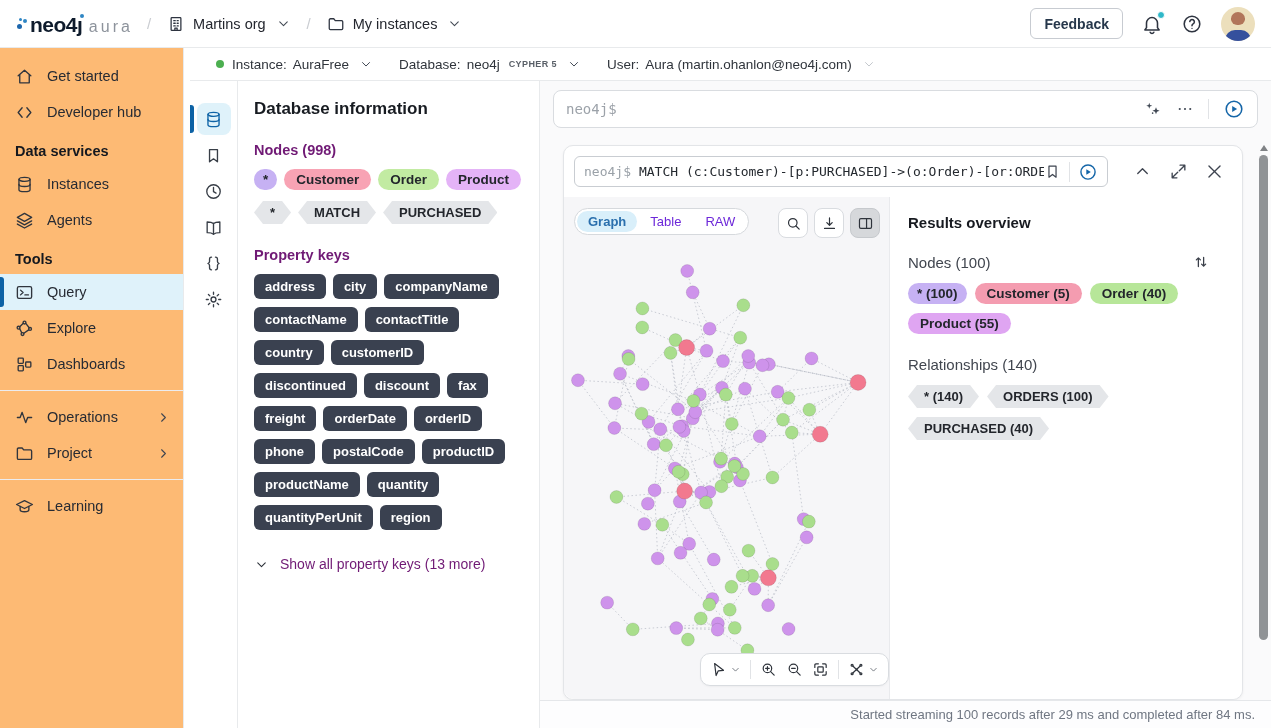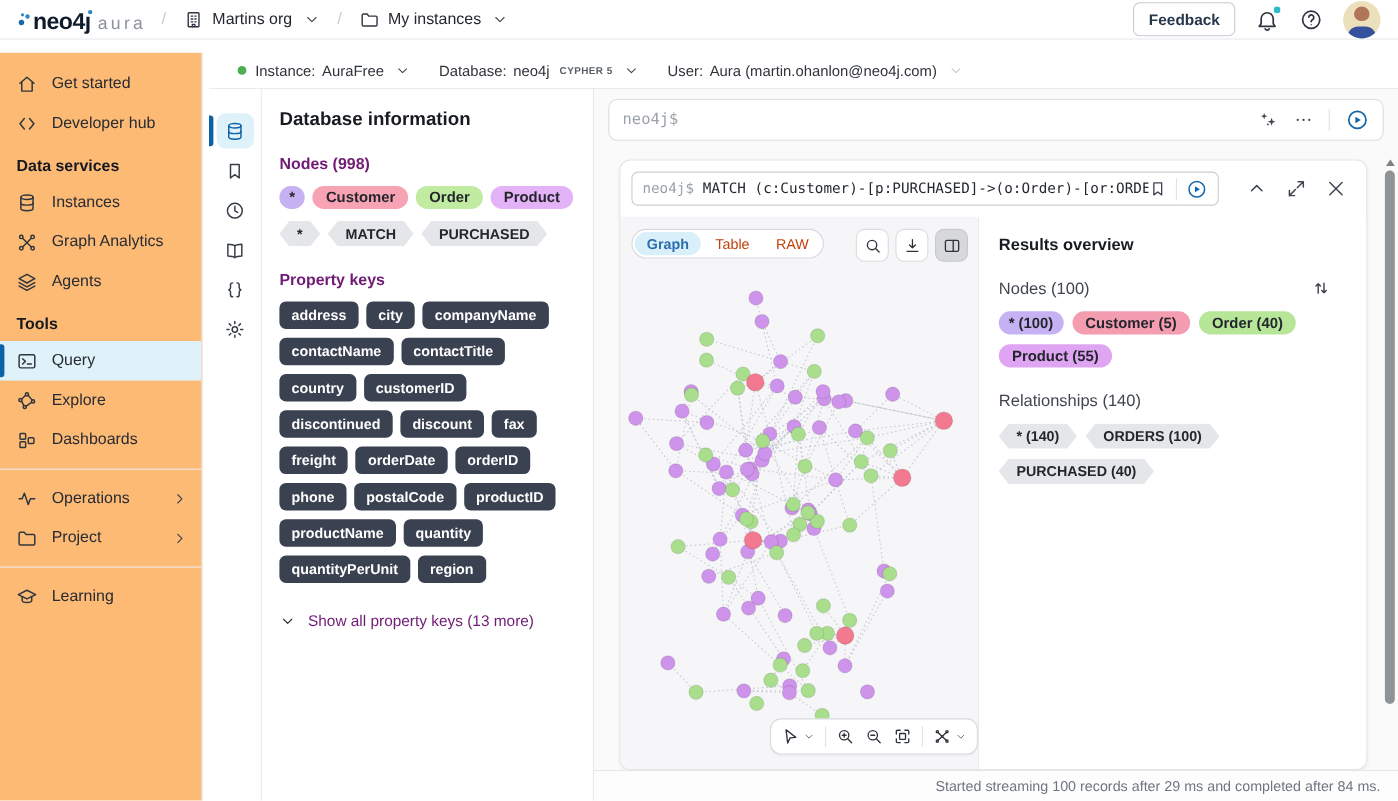--- a/index.html
+++ b/index.html
@@ -2,21 +2,21 @@
 <html><head>
 <meta charset="utf-8">
 <style>
   * { margin:0; padding:0; box-sizing:border-box; }
   html,body { width:1271px; height:728px; font-family:"Liberation Sans", sans-serif; background:#fff; color:#22262d; }
   .app { position:relative; width:1271px; height:728px; overflow:hidden; background:#fff; }
   .icon { display:inline-block; flex:none; }
   .icon svg { width:100%; height:100%; display:block; }
 
   
-  .topbar { position:absolute; top:0; left:0; width:1271px; height:36px; background:#fff; border-bottom:1px solid #e8eaec; display:flex; align-items:center; justify-content:space-between; padding:0 16px; z-index:30; }
+  .topbar { position:absolute; top:0; left:0; width:1271px; height:48px; background:#fff; border-bottom:1px solid #e8eaec; display:flex; align-items:center; justify-content:space-between; padding:0 16px; z-index:30; }
   .tb-left { display:flex; align-items:center; gap:10px; }
   .logo { display:flex; align-items:baseline; cursor:pointer; margin-right:4px; }
   .logo-dots { position:relative; width:13px; height:22px; margin-right:1px; }
   .logo-dots i { position:absolute; border-radius:50%; background:#1d67ad; }
   .logo-dots i:nth-child(1){ width:5px; height:5px; left:1px; bottom:3px; background:#1d67ad;}
   .logo-dots i:nth-child(2){ width:4px; height:4px; left:7px; bottom:9px; background:#2f86c4;}
   .logo-dots i:nth-child(3){ width:3px; height:3px; left:3px; bottom:11px; background:#2f86c4;}
   .logo-brand { font-size:21px; font-weight:700; color:#0e1b2c; letter-spacing:-0.5px; }
   .logo-j { position:relative; font-size:21px; font-weight:700; color:#0e1b2c; }
   .logo-j::before { content:''; position:absolute; top:1px; left:55%; width:4px; height:4px; border-radius:50%; background:#2f86c4; }
@@ -90,21 +90,21 @@
   .editor .bm { width:17px; height:17px; color:#3e4450; cursor:pointer; }
   .editor .vdiv { margin:0 8px; }
   .editor .pl { width:20px; height:20px; color:#1566a8; cursor:pointer; }
   .head-actions { margin-left:auto; display:flex; align-items:center; gap:17px; margin-right:8px; }
   .head-actions .hbtn { background:none; border:none; cursor:pointer; padding:0; color:#3e4450; width:19px; height:19px; }
 
   .card-body { position:absolute; top:51px; bottom:0; left:0; right:0; display:flex; }
   .graph-area { position:relative; width:326px; border-right:1px solid #e9eaed; background:#f6f6f8; border-radius:0 0 0 10px; overflow:hidden; }
   #graph-svg { position:absolute; inset:0; }
   .tabs { position:absolute; top:11px; left:10px; display:flex; align-items:center; background:#fff; border:1px solid #d6d9dd; border-radius:16px; padding:2px; gap:2px; }
-  .tab { padding:3px 11px; font-size:13px; color:#c2410c; border-radius:13px; cursor:pointer; white-space:nowrap; }
+  .tab { padding:3px 11px; font-size:13px; color:#6d28d9; border-radius:13px; cursor:pointer; white-space:nowrap; }
   .tab.active { background:#d9effa; color:#2a6fad; font-weight:600; }
   .graph-tools { position:absolute; top:11px; right:9px; display:flex; gap:6px; }
   .gtool { width:30px; height:30px; background:#fff; border:1px solid #d9dce0; border-radius:8px; color:#2e333b; cursor:pointer; display:flex; align-items:center; justify-content:center; padding:0; }
   .gtool .ic { width:17px; height:17px; }
   .gtool.active { background:#d6d8db; border-color:#c6c9cd; }
   .graph-toolbar { position:absolute; bottom:13px; left:136px; height:33px; background:#fff; border:1px solid #d9dce0; border-radius:10px; display:flex; align-items:center; padding:0 9px; gap:9px; box-shadow:0 1px 2px rgba(0,0,0,0.04); }
   .graph-toolbar .tbtn { background:none; border:none; cursor:pointer; padding:0; color:#2e333b; display:flex; align-items:center; gap:3px; }
   .graph-toolbar .ic { width:17px; height:17px; }
   .graph-toolbar .chsm { width:11px; height:11px; color:#555b64; }
   .graph-toolbar .vdiv { height:19px; }
@@ -244,32 +244,20 @@
       <div class="side-header">Data services</div>
       <div class="side-item">
         <span class="icon ic">
           <svg viewBox="0 0 24 24" fill="none" stroke="currentColor" stroke-width="1.7" stroke-linecap="round" stroke-linejoin="round">
             <ellipse cx="12" cy="5.5" rx="7" ry="2.5"></ellipse>
             <path d="M5 5.5v13c0 1.4 3.1 2.5 7 2.5s7-1.1 7-2.5v-13"></path>
             <path d="M5 12c0 1.4 3.1 2.5 7 2.5s7-1.1 7-2.5"></path>
           </svg>
         </span>
         <span>Instances</span>
-      </div>
-      <div class="side-item">
-        <span class="icon ic">
-          <svg viewBox="0 0 24 24" fill="none" stroke="currentColor" stroke-width="1.7" stroke-linecap="round" stroke-linejoin="round">
-            <circle cx="5.5" cy="5.5" r="2"></circle>
-            <circle cx="18.5" cy="5.5" r="2"></circle>
-            <circle cx="5.5" cy="18.5" r="2"></circle>
-            <circle cx="18.5" cy="18.5" r="2"></circle>
-            <path d="M7 7l10 10M17 7 7 17"></path>
-          </svg>
-        </span>
-        <span>Graph Analytics</span>
       </div>
       <div class="side-item">
         <span class="icon ic">
           <svg viewBox="0 0 24 24" fill="none" stroke="currentColor" stroke-width="1.7" stroke-linecap="round" stroke-linejoin="round">
             <path d="m12 3 9 5-9 5-9-5z"></path>
             <path d="m3 12.5 9 5 9-5"></path>
             <path d="m3 16.5 9 5 9-5"></path>
           </svg>
         </span>
         <span>Agents</span>

